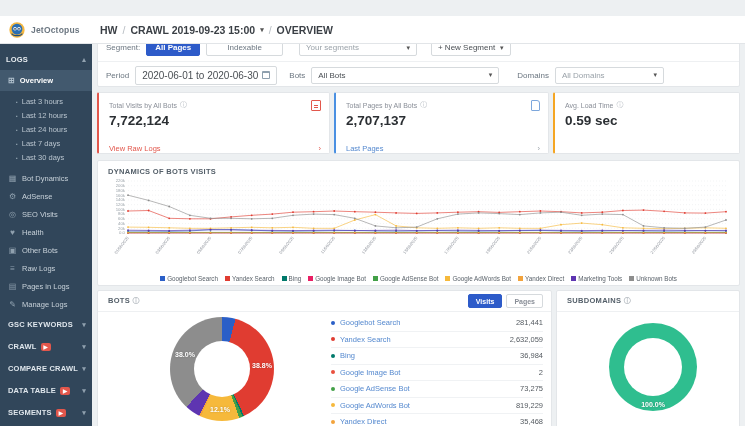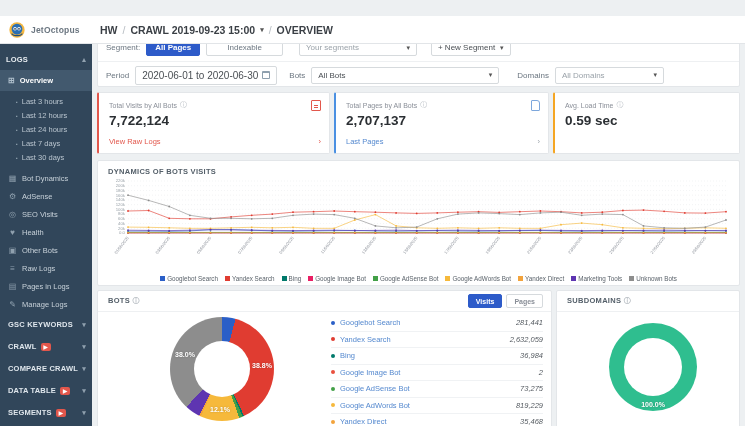--- a/index.html
+++ b/index.html
@@ -56,21 +56,21 @@
             border-radius:2px; background:#fff; font-size:8px; color:#9aa2a9; padding:3px 6px; cursor:pointer; }
   .select.dark { color:#4a4f54; }
   .inp { display:flex; align-items:center; gap:4px; border:1px solid #d6dadd; border-radius:2px;
          background:#fff; font-size:10px; color:#4a4f54; padding:3px 6px; cursor:text; }
   .cal { width:8px; height:8px; border:1px solid #8fa0ae; border-top:2.5px solid #8fa0ae; border-radius:1px; }
 
   
   .stat-title { font-size:7px; color:#8a8f98; padding:7px 8px 0 10px; display:flex; gap:3px; align-items:center;}
   .stat-value { font-size:13.5px; font-weight:bold; color:#2b2f33; padding:3px 0 0 10px; }
   .stat-link-row { position:absolute; left:0; right:0; bottom:0; height:16px; display:flex;
-                   align-items:flex-start; padding:0 8px 0 10px; font-size:7.5px; }
+                   align-items:flex-end; padding:0 8px 0 10px; font-size:7.5px; }
   .stat-link-row .sp { flex:1; }
   .info { color:#b3b9bf; font-size:7px; }
   .corner-ic { position:absolute; top:7px; right:8px; }
   .list-ic { width:10px; height:11px; border:1px solid #e2574c; border-radius:1px; padding:2px 1px; }
   .list-ic i { display:block; height:1px; background:#e2574c; margin:1.5px 1px; }
   .page-ic { width:9px; height:11px; border:1px solid #7da7dc; border-radius:1px 3px 1px 1px; }
 
   
   #chartcard { left:5px; top:132px; width:643px; height:126px; }
   .sec-title { font-size:7.5px; font-weight:bold; color:#55606a; letter-spacing:.3px; padding:6px 0 0 10px; }
@@ -90,21 +90,21 @@
   .tg.off { background:#fff; color:#8a8f98; border:1px solid #d6dadd; margin-left:4px; }
   .donut { position:absolute; border-radius:50%; }
   .donut .hole { position:absolute; background:#fff; border-radius:50%; }
   .donut .dl { position:absolute; transform:translate(-50%,-50%); color:#fff; font-size:7px; font-weight:bold;
                text-shadow:0 0 2px rgba(0,0,0,.25); }
   #bots-table { position:absolute; left:233px; right:8px; top:24px; }
   .bot-row { display:flex; align-items:center; height:16.5px; border-bottom:1px solid #f0f2f4; font-size:7.5px; }
   .bot-row .dot { width:4px; height:4px; border-radius:50%; margin-right:5px; flex:none; }
   .bot-name { color:#5589cf; cursor:pointer; }
   .bot-row .sp { flex:1; }
-  .bot-val { color:#555b61;font-style:italic; }
+  .bot-val { color:#555b61; }
 </style>
 </head>
 <body>
 
 <div id="app">
 
   <div id="topbar">
     <div class="brand">
       <svg width="18" height="18" viewBox="0 0 20 20">
         <circle cx="10" cy="10" r="8.5" fill="#f4b63f"></circle>

